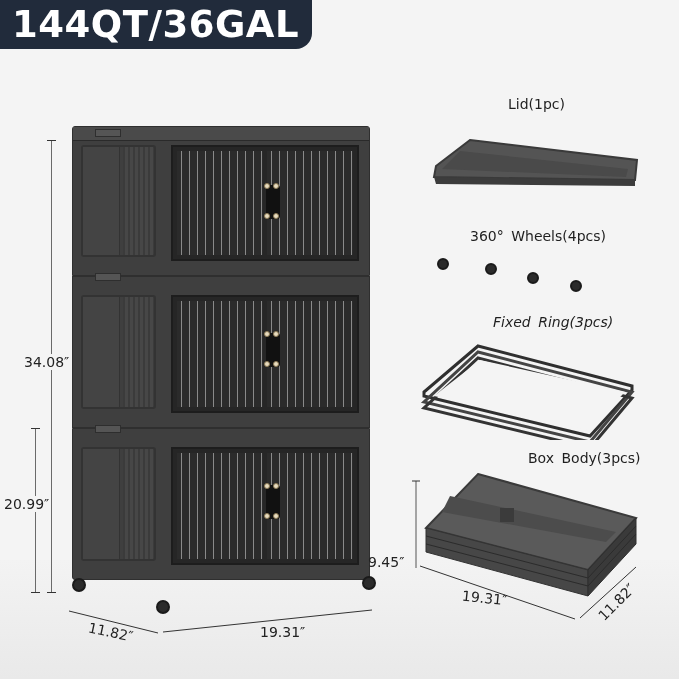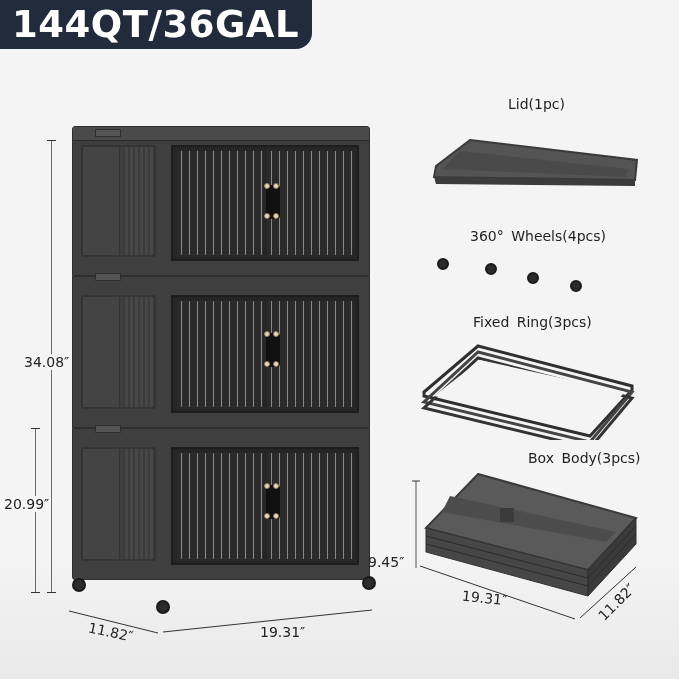--- a/index.html
+++ b/index.html
@@ -112,21 +112,21 @@
 </svg>
 
 <div class="label" style="left:470px;top:228px;">360°  Wheels(4pcs)</div>
 <div>
   <div class="wheel" style="left:437px;top:258px;width:12px;height:12px;"></div>
   <div class="wheel" style="left:485px;top:263px;width:12px;height:12px;"></div>
   <div class="wheel" style="left:527px;top:272px;width:12px;height:12px;"></div>
   <div class="wheel" style="left:570px;top:280px;width:12px;height:12px;"></div>
 </div>
 
-<div class="label" style="left:473px;top:314px;">Fixed  Ring(3pcs)</div>
+<div class="label" style="left:493px;top:314px;font-style:italic;">Fixed  Ring(3pcs)</div>
 <svg style="position:absolute;left:420px;top:340px;" width="220" height="100">
   <g fill="none" stroke="#2f2f2f" stroke-width="3">
     <polygon points="58,6 212,46 212,50 170,96 4,56 4,52"></polygon>
     <polygon points="58,12 212,52 170,102 4,62" stroke="#444"></polygon>
     <polygon points="58,18 212,58 170,108 4,68" stroke="#333"></polygon>
   </g>
   <polygon points="60,20 205,52 168,90 14,56" fill="#f4f4f4"></polygon>
 </svg>
 
 <div class="label" style="left:483px;top:450px;margin-left:45px;">Box  Body(3pcs)</div>

